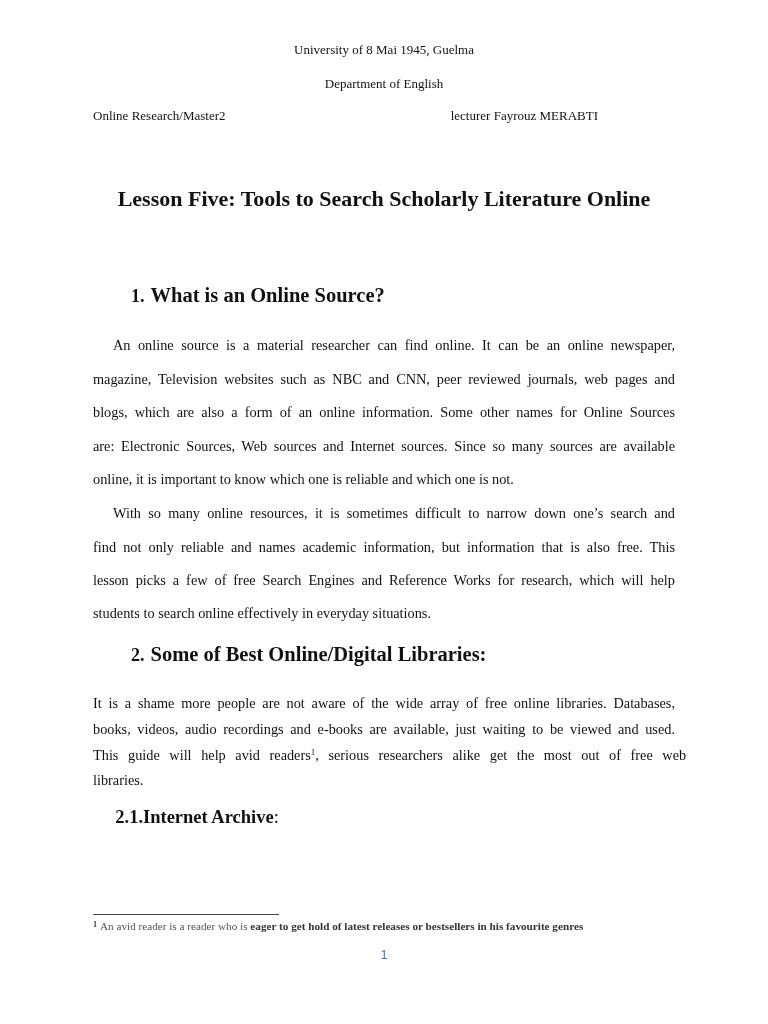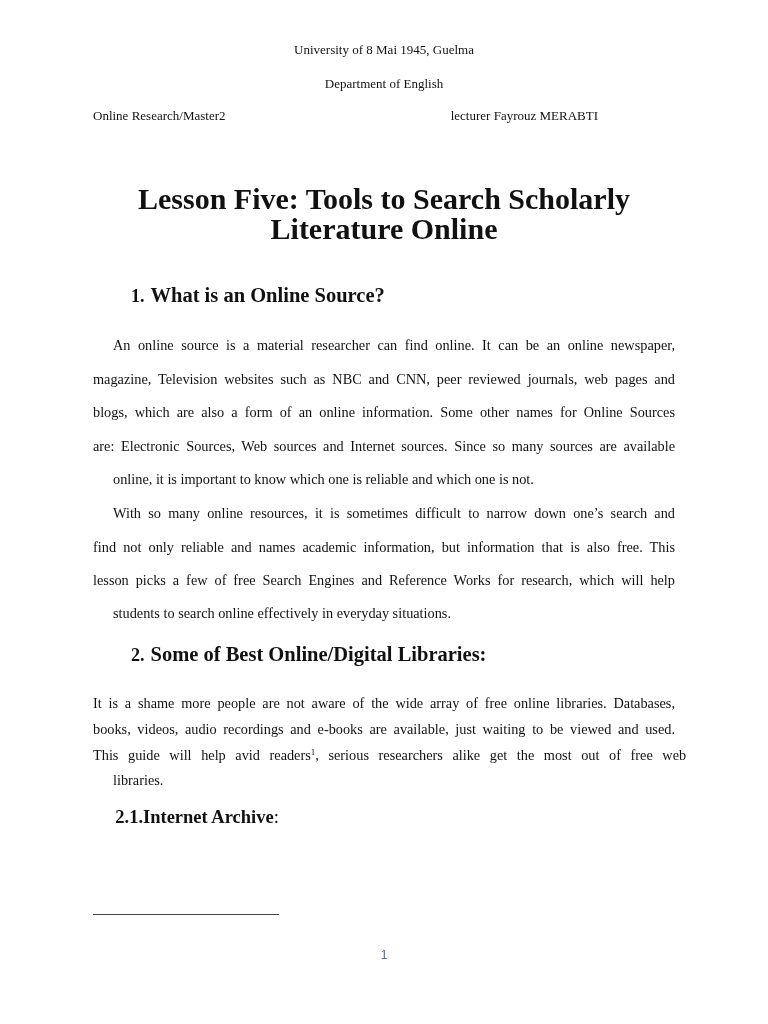--- a/index.html
+++ b/index.html
@@ -11,40 +11,40 @@
       overflow: hidden;
       font-family: "Liberation Serif", "DejaVu Serif", serif;
       color: #111111;
     }
     .page { position: absolute; left: 0; top: 0; width: 692px; height: 1024px; }
     .abs { position: absolute; white-space: nowrap; }
     .center { left: 0; width: 768px; text-align: center; }
     .hdr { font-size: 13px; }
     .title {
       font-weight: bold;
-      font-size: 30px;
+      font-size: 22px;
       line-height: 30px;
       text-align: center;
       left: 0; width: 768px;
       white-space: normal;
     }
     .h1 { font-weight: bold; font-size: 20.5px; left: 93px; margin-left: 38px; }
     .h1 .num { font-size: 18px; margin-right: 6px; }
     .h2 { font-weight: bold; font-size: 18.5px; left: 93px; }
     .h2 .num { display: inline-block; width: 50px; }
     .h2 .colon { font-weight: normal; }
     .line {
       left: 93px;
       width: 582px;
       font-size: 14.3px;
       white-space: nowrap;
       text-align: justify;
       text-align-last: justify;
     }
-    .line.last { text-align-last: left; margin-left: 20px; }
+    .line.last { text-align-last: left; }
     .line.indent { left: 113px; width: 562px; }
     sup { font-size: 9px; line-height: 0; vertical-align: 5px; }
     .fn-rule {
       position: absolute;
       left: 93px; top: 914px;
       width: 186px; height: 1.2px;
       background: #444444;
     }
     .footnote { left: 93px; top: 920px; font-size: 11.2px; color: #555555; }
     .footnote .fnnum { font-weight: bold; font-size: 8px; vertical-align: 3px; margin-right: 3px; color: #333; }
@@ -87,16 +87,19 @@
   <div class="abs line" style="top:747px; word-spacing:6px;">
     <span>This guide will help avid readers</span><sup>1</sup><span>, serious researchers alike get the most out of free web</span>
   </div>
   <div class="abs line last" style="top:772px;">libraries.</div>
 
   <div class="abs h2" style="top:807px;text-align:right;">
     <span class="num">2.1.</span><span>Internet Archive</span><span class="colon">:</span>
   </div>
 
   <div class="fn-rule"></div>
+  <div class="abs footnote">
+    <span class="fnnum">1</span><span>An avid reader is a reader who is </span><b>eager to get hold of latest releases or bestsellers in his favourite genres</b>
+  </div>
 
   <div class="abs center pagenum" style="top:948px;">1</div>
 
 </div>
 
 </body></html>

